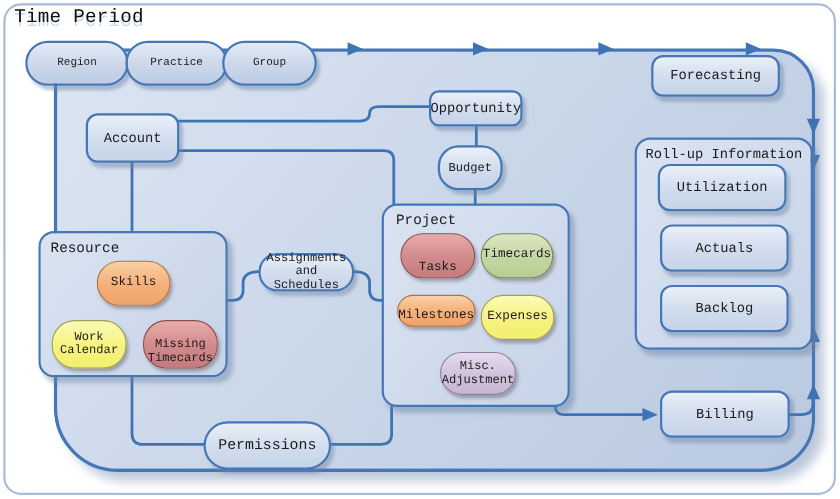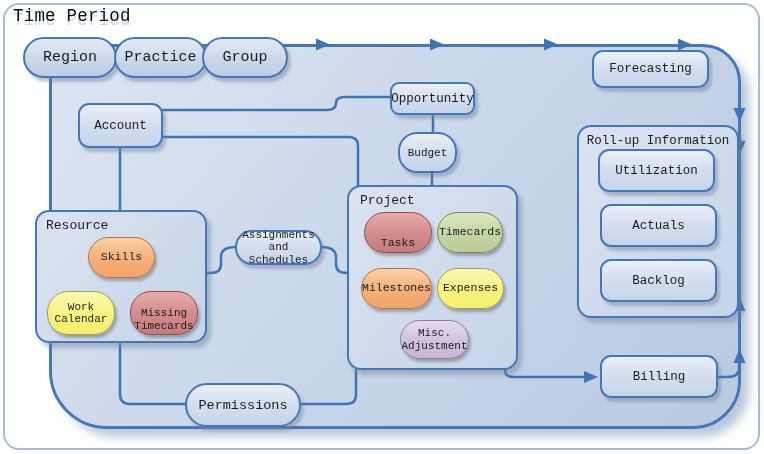--- a/index.html
+++ b/index.html
@@ -28,21 +28,21 @@
   .node{
     border:2px solid #4577B7;border-radius:11px;
     background:linear-gradient(180deg,#EAF0F8 0%,#D4DFEF 45%,#C6D4E9 100%);
     box-shadow:3px 4px 3px rgba(108,128,162,.45);
     font-size:12.5px;
   }
   .pill{
     border:2.5px solid #4577B7;border-radius:21px;
     background:linear-gradient(180deg,#E2EAF4 0%,#C9D6E9 60%,#BCCDE4 100%);
     box-shadow:3px 4px 3px rgba(108,128,162,.45);
-    font-size:15px;
+    font-size:10px;
   }
   .grp{
     border:2.5px solid #4577B7;border-radius:14px;
     background:linear-gradient(130deg,#DAE3F1 0%,#C6D4E8 100%);
     box-shadow:4px 5px 4px rgba(108,128,162,.45);
     align-items:flex-start;justify-content:flex-start;
   }
   .grp-label{position:absolute;font-size:13px;white-space:nowrap;}
   .ell{
     border:1.5px solid #555;border-radius:21px;
@@ -149,21 +149,21 @@
   </div>
 
   <div class="abs grp" style="left:347px;top:185px;width:171px;height:185px;">
     <div class="grp-label" style="left:11px;top:6px;text-align:right;">Project</div>
     <div class="abs ell c-salmon" style="left:15px;top:25px;width:68px;height:41px;">
       <span>Tasks</span>
     </div>
     <div class="abs ell c-green" style="left:88px;top:25px;width:66px;height:41px;">
       <span>Timecards</span>
     </div>
-    <div class="abs ell c-orange" style="left:12px;top:81px;width:71px;height:41px;">
+    <div class="abs ell c-orange" style="left:12px;top:81px;width:71px;height:29px;align-items:flex-end;">
       <span>Milestones</span>
     </div>
     <div class="abs ell c-yellow" style="left:88px;top:81px;width:67px;height:41px;">
       <span>Expenses</span>
     </div>
     <div class="abs ell c-purple two-line" style="left:51px;top:133px;width:69px;height:39px;">
       <span>Misc. Adjustment</span>
     </div>
   </div>
 

